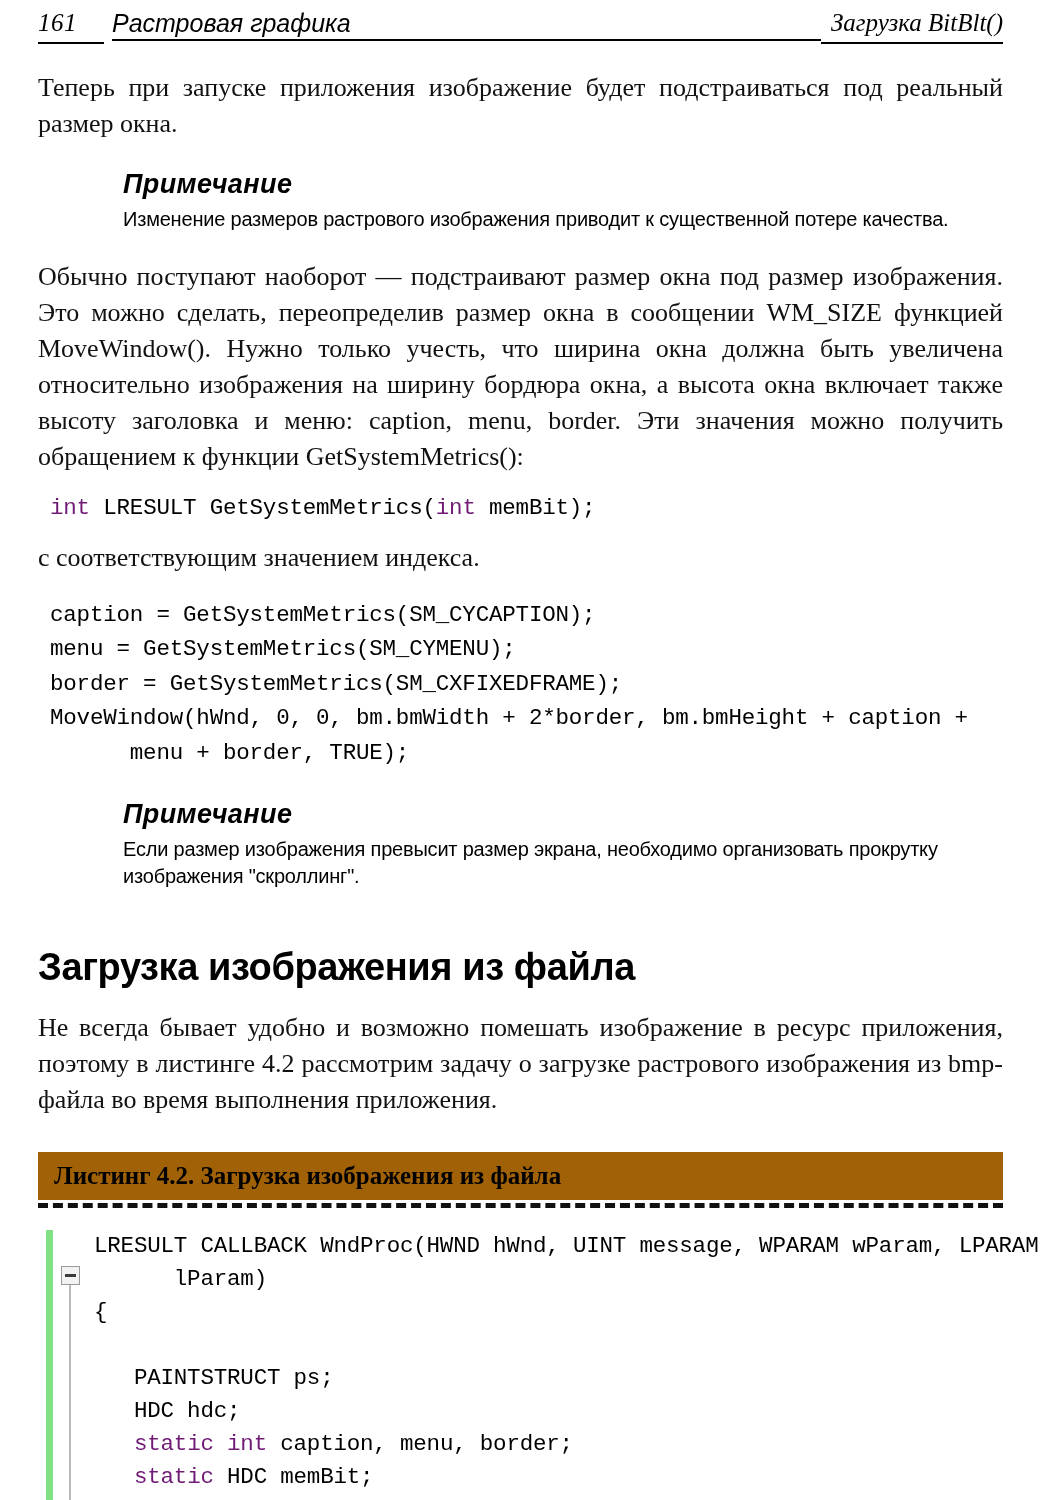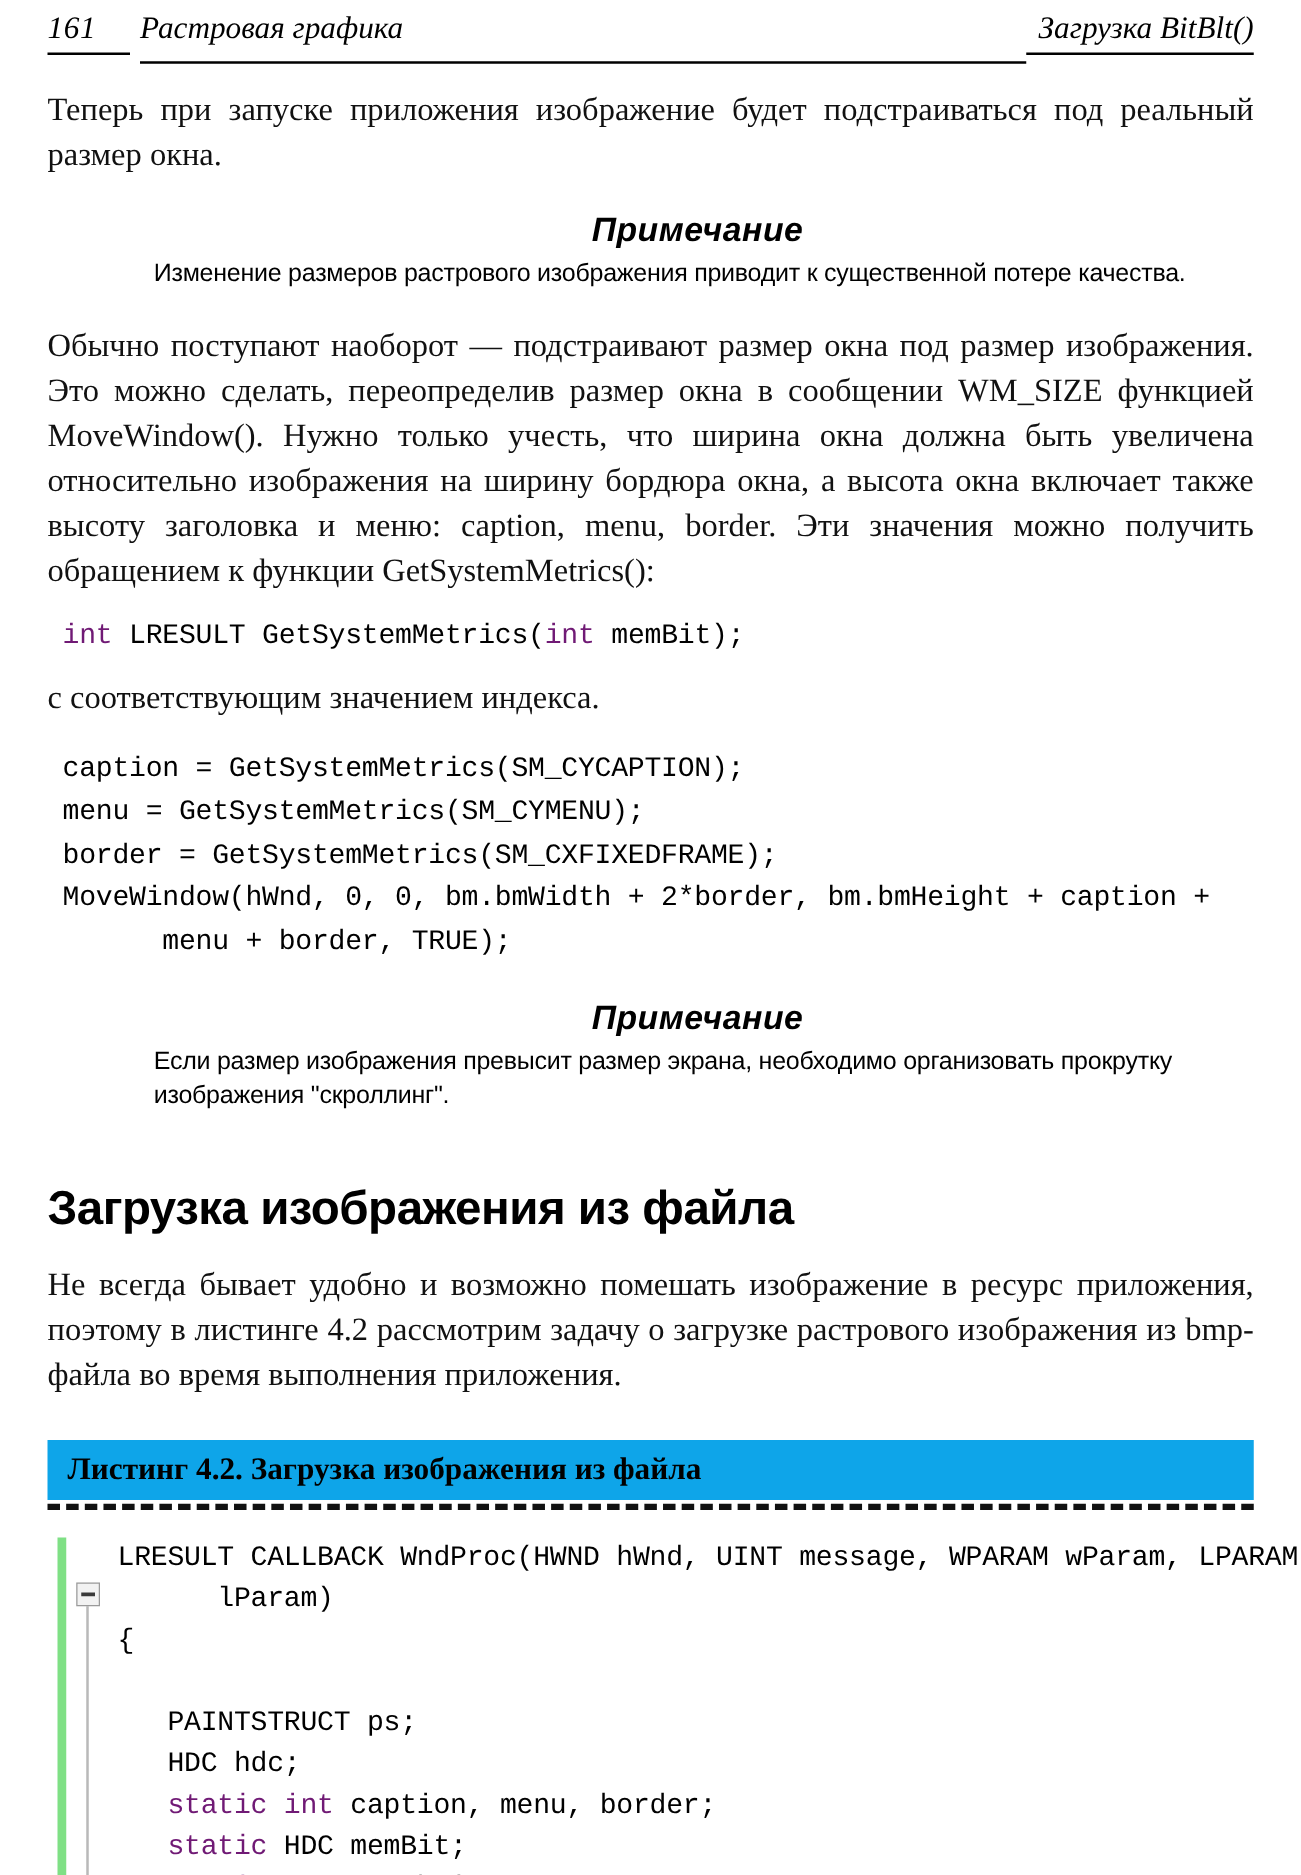--- a/index.html
+++ b/index.html
@@ -42,26 +42,26 @@
     border-bottom: 2.5px solid #000;
     padding-bottom: 5px;
     padding-right: 4px;
     min-width: 62px;
   }
   .rh-gap {
     width: 8px;
     border-bottom: none;
   }
   .rh-title {
-    font-family: Liberation Serif, serif;
+    font-family: Liberation Sans, sans-serif;
     font-style: italic;
     font-size: 25px;
     line-height: 28px;
     border-bottom: 2.5px solid #000;
-    padding-bottom: 12px;
+    padding-bottom: 2px;
     flex: 1 1 auto;
     white-space: nowrap;
     padding-right: 10px;
   }
   .rh-right {
     font-family: "Liberation Serif", serif;
     font-style: italic;
     font-size: 25px;
     line-height: 28px;
     border-bottom: 2.5px solid #000;
@@ -91,21 +91,20 @@
     margin-right: 10px;
   }
   .note-title {
     font-family: "Liberation Sans", sans-serif;
     font-style: italic;
     font-weight: bold;
     font-size: 27px;
     line-height: 32px;
     letter-spacing: 0.4px;
     margin: 0 0 6px 0;
-    text-align: center;
   }
   .note-body {
     font-family: "Liberation Sans", sans-serif;
     font-size: 20px;
     line-height: 27px;
     margin: 0;
     letter-spacing: -0.2px;
   }
 
   
@@ -130,21 +129,21 @@
     font-family: "Liberation Sans", sans-serif;
     font-weight: bold;
     font-size: 38px;
     line-height: 46px;
     margin: 0;
     letter-spacing: -0.4px;
   }
 
   
   .listing-bar {
-    background: #0ea5e9;
+    background: #a16207;
     padding: 9px 0 9px 16px;
     box-sizing: border-box;
   }
   .listing-caption {
     font-family: "Liberation Serif", serif;
     font-weight: bold;
     font-size: 25px;
     line-height: 30px;
     margin: 0;
   }

